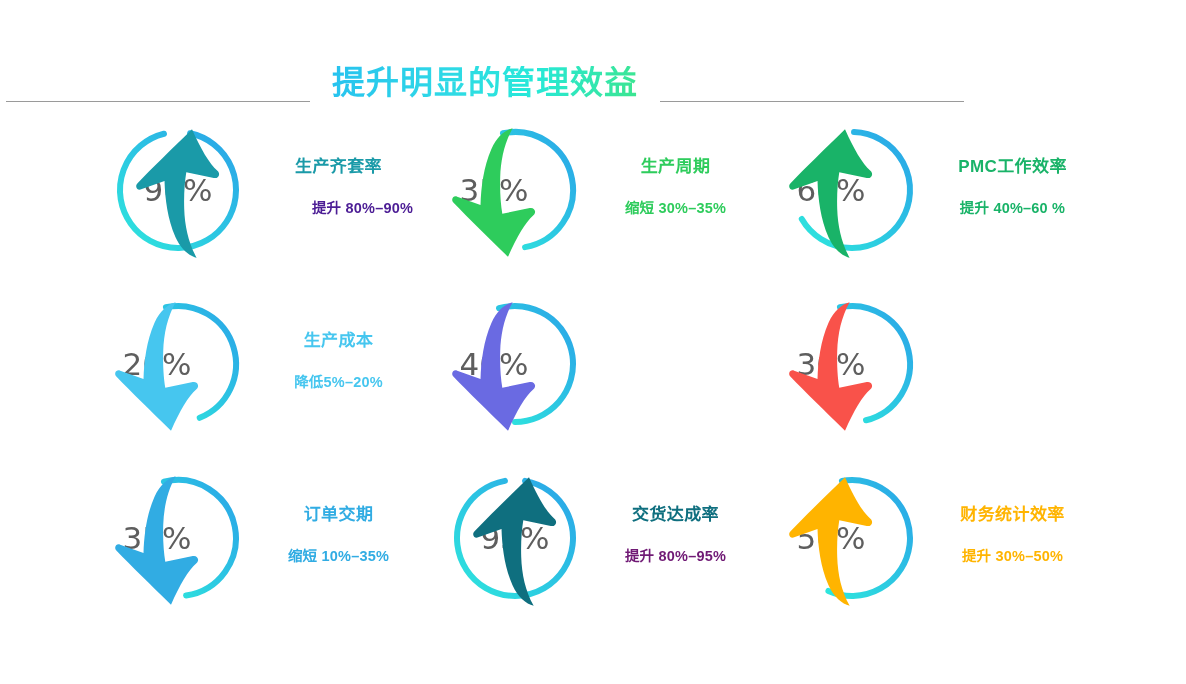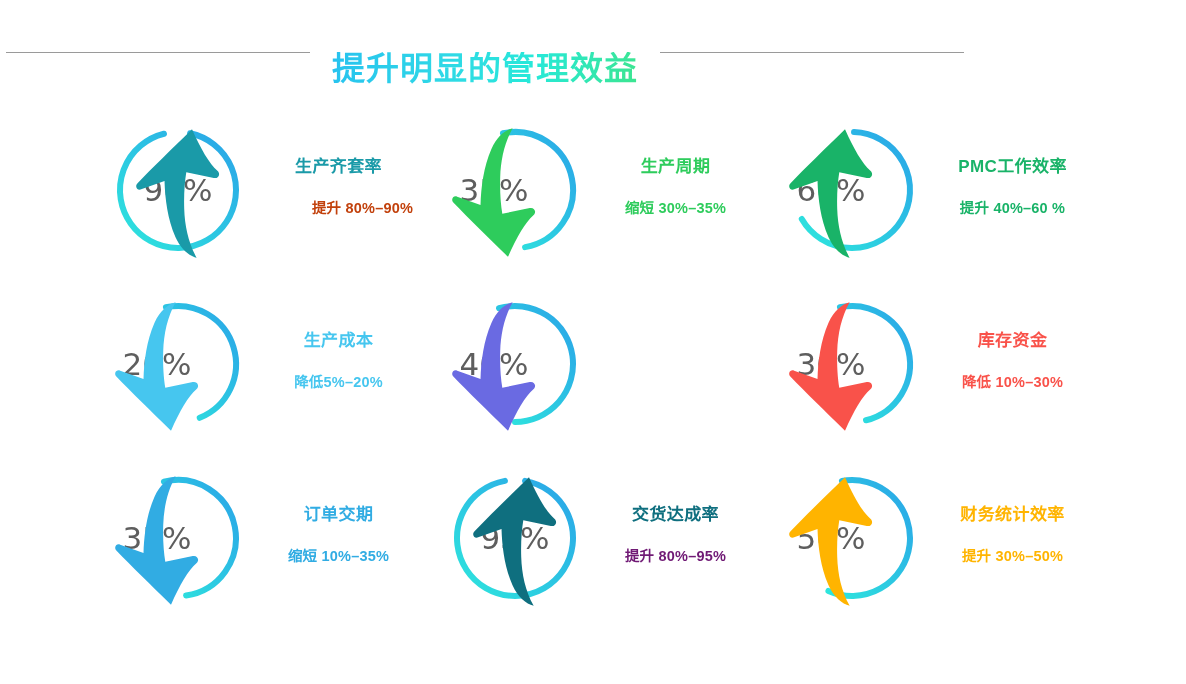--- a/index.html
+++ b/index.html
@@ -18,21 +18,21 @@
   }
 
   
   .header {
     position: absolute;
     left: 0;
     top: 52px;
     width: 970px;
     height: 50px;
     display: flex;
-    align-items: flex-start;
+    align-items: flex-end;
     justify-content: center;
   }
   .rule {
     height: 0;
     border-top: 1.4px solid #9a9a9a;
     flex: 0 0 auto;
   }
   .rule-left  { width: 304px; margin-right: 22px; }
   .rule-right { width: 304px; margin-left: 22px; }
   .page-title {
@@ -159,21 +159,21 @@
         </svg>
         <div class="dial-center">
           <div class="dial-value">90%</div>
           <svg viewBox="0 0 18 27" class="dial-arrow">
             <path d="M11.7 1.2 C7.6 5.2 4.1 8.6 1.2 11.6 C0.6 12.2 1.1 13.1 1.9 12.8 L6.4 11.2 C6.5 14.6 7.0 18.6 8.5 22.0 C9.6 24.4 11.1 25.6 12.6 26.0 C11.0 23.2 10.3 19.8 10.2 16.6 C10.1 13.8 10.3 11.3 10.6 9.5 L15.9 10.6 C16.8 10.8 17.3 9.8 16.6 9.2 C15.0 7.8 13.4 5.0 11.7 1.2 Z" fill="#1a9aa8"></path>
           </svg>
         </div>
       </div>
       <div class="labels">
         <div class="metric-title" style="color: rgb(26, 154, 168);">生产齐套率</div>
-        <div class="metric-sub" style="color: #c2410c; margin-left: 48px;">提升 80%–90%</div>
+        <div class="metric-sub" style="color: #4c1d95; margin-left: 48px;">提升 80%–90%</div>
       </div>
     </div>
     <div class="card">
       <div class="dial partial">
         <svg viewBox="0 0 140 140">
           <defs>
             <linearGradient id="ringgrad1" x1="1" y1="0" x2="0" y2="1">
               <stop offset="0%" stop-color="#2aa3e8"></stop>
               <stop offset="100%" stop-color="#2ee6dd"></stop>
             </linearGradient>
@@ -268,24 +268,20 @@
           </defs>
           <path d="M 57.94 13.27 A 58 58 0 0 1 84.03 126.28" fill="none" stroke="url(#ringgrad5)" stroke-width="6" stroke-linecap="round"></path>
         </svg>
         <div class="dial-center">
           <div class="dial-value">30%</div>
           <svg viewBox="0 0 18 27" class="dial-arrow" style="transform: scaleY(-1);">
             <path d="M11.7 1.2 C7.6 5.2 4.1 8.6 1.2 11.6 C0.6 12.2 1.1 13.1 1.9 12.8 L6.4 11.2 C6.5 14.6 7.0 18.6 8.5 22.0 C9.6 24.4 11.1 25.6 12.6 26.0 C11.0 23.2 10.3 19.8 10.2 16.6 C10.1 13.8 10.3 11.3 10.6 9.5 L15.9 10.6 C16.8 10.8 17.3 9.8 16.6 9.2 C15.0 7.8 13.4 5.0 11.7 1.2 Z" fill="#f9524a"></path>
           </svg>
         </div>
       </div>
-      <div class="labels">
-        <div class="metric-title" style="color: rgb(249, 82, 74);">库存资金</div>
-        <div class="metric-sub" style="color: rgb(249, 82, 74);">降低 10%–30%</div>
-      </div>
     </div>
     <div class="card">
       <div class="dial partial">
         <svg viewBox="0 0 140 140">
           <defs>
             <linearGradient id="ringgrad6" x1="1" y1="0" x2="0" y2="1">
               <stop offset="0%" stop-color="#2aa3e8"></stop>
               <stop offset="100%" stop-color="#2ee6dd"></stop>
             </linearGradient>
           </defs>

